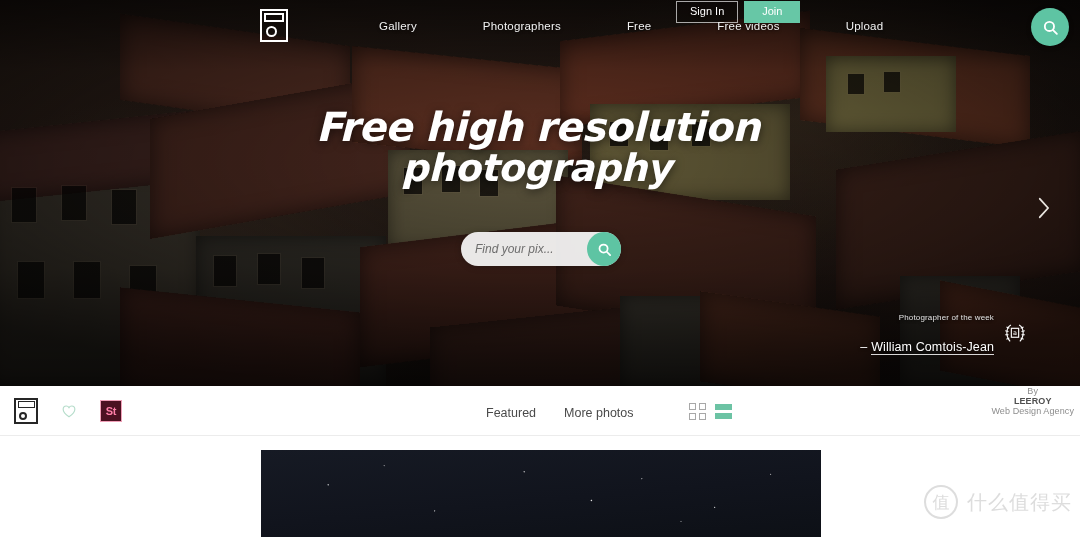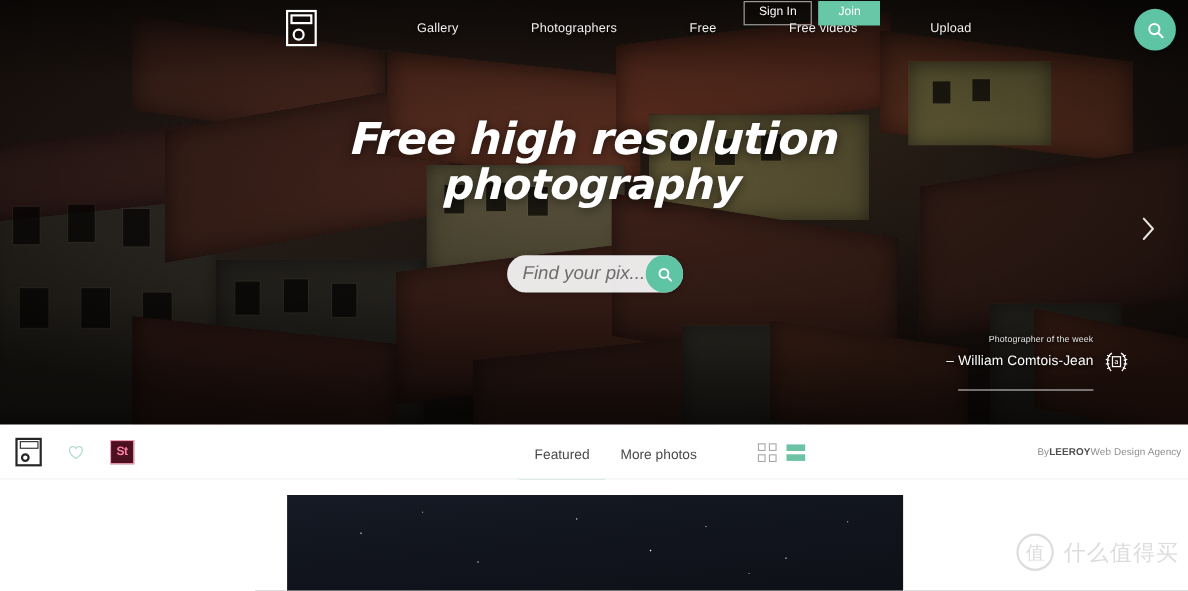--- a/index.html
+++ b/index.html
@@ -132,21 +132,21 @@
   .search-box {
     position:absolute; left:0; top:0; width:160px; height:34px;
     background:rgba(247,247,247,.93);
     border-radius:17px;
     box-shadow:0 1px 6px rgba(0,0,0,.25);
   }
   .search-input {
     position:absolute; left:14px; top:0; width:112px; height:34px;
     border:none; background:transparent; outline:none;
     font-family:"Liberation Sans", sans-serif;
-    font-size:17px; font-style:italic; color:#5d5d5d;
+    font-size:12px; font-style:italic; color:#5d5d5d;
   }
   .search-input::placeholder { color:#6d6d6d; font-style:italic; }
   .search-go {
     position:absolute; right:0; top:0;
     width:34px; height:34px; border-radius:50%;
     background:#5ec4a3;
     display:flex; align-items:center; justify-content:center;
     cursor:pointer;
   }
 
@@ -160,27 +160,27 @@
   
   .pw {
     position:absolute; right:52px; bottom:31px;
     text-align:right; z-index:8; color:#fff;
   }
   .pw-row { display:flex; align-items:center; justify-content:flex-end; gap:8px; }
   .pw-txt { text-align:right; }
   .pw-label {
     font-size:8px; letter-spacing:.15px; color:#e2e2e2;
     text-shadow:0 1px 3px rgba(0,0,0,.7);
-    margin-bottom:8px;
+    margin-bottom:18px;
   }
   .pw-name {
     font-size:12.5px; color:#fff; letter-spacing:.1px;
     text-shadow:0 1px 3px rgba(0,0,0,.7);
     border-bottom:1px solid rgba(255,255,255,.85);
-    padding-bottom:19px;
+    padding-bottom:0;
     position:relative;
   }
   .pw-name:before {
     content:"–"; position:absolute; left:-11px; top:0;
     border:none; color:#fff;
   }
 
   
   .tabbar {
     position:relative;
@@ -229,21 +229,21 @@
     display:grid; grid-template-columns:repeat(2,7px);
     grid-template-rows:repeat(2,7px); gap:3px;
     cursor:pointer;
   }
   .v-grid i { display:block; width:7px; height:7px; border:1.5px solid #a8a8a8; }
   .v-list { display:flex; flex-direction:column; gap:3px; cursor:pointer; }
   .v-list i { display:block; width:17px; height:6px; background:#6cc3a4; }
   .credit {
     position:absolute; right:6px; top:0; height:50px;
     display:flex; align-items:center;
-    font-size:9px; color:#8d8d8d; letter-spacing:.1px;
+    font-size:9px; color:#8d8d8d; letter-spacing:.1px;flex-direction:column;
   }
   .credit b { color:#4f4f4f; font-weight:bold; }
 
   
   .content {
     position:relative;
     width:1080px; height:101px;
     background:#fff;
   }
   .night-card {

